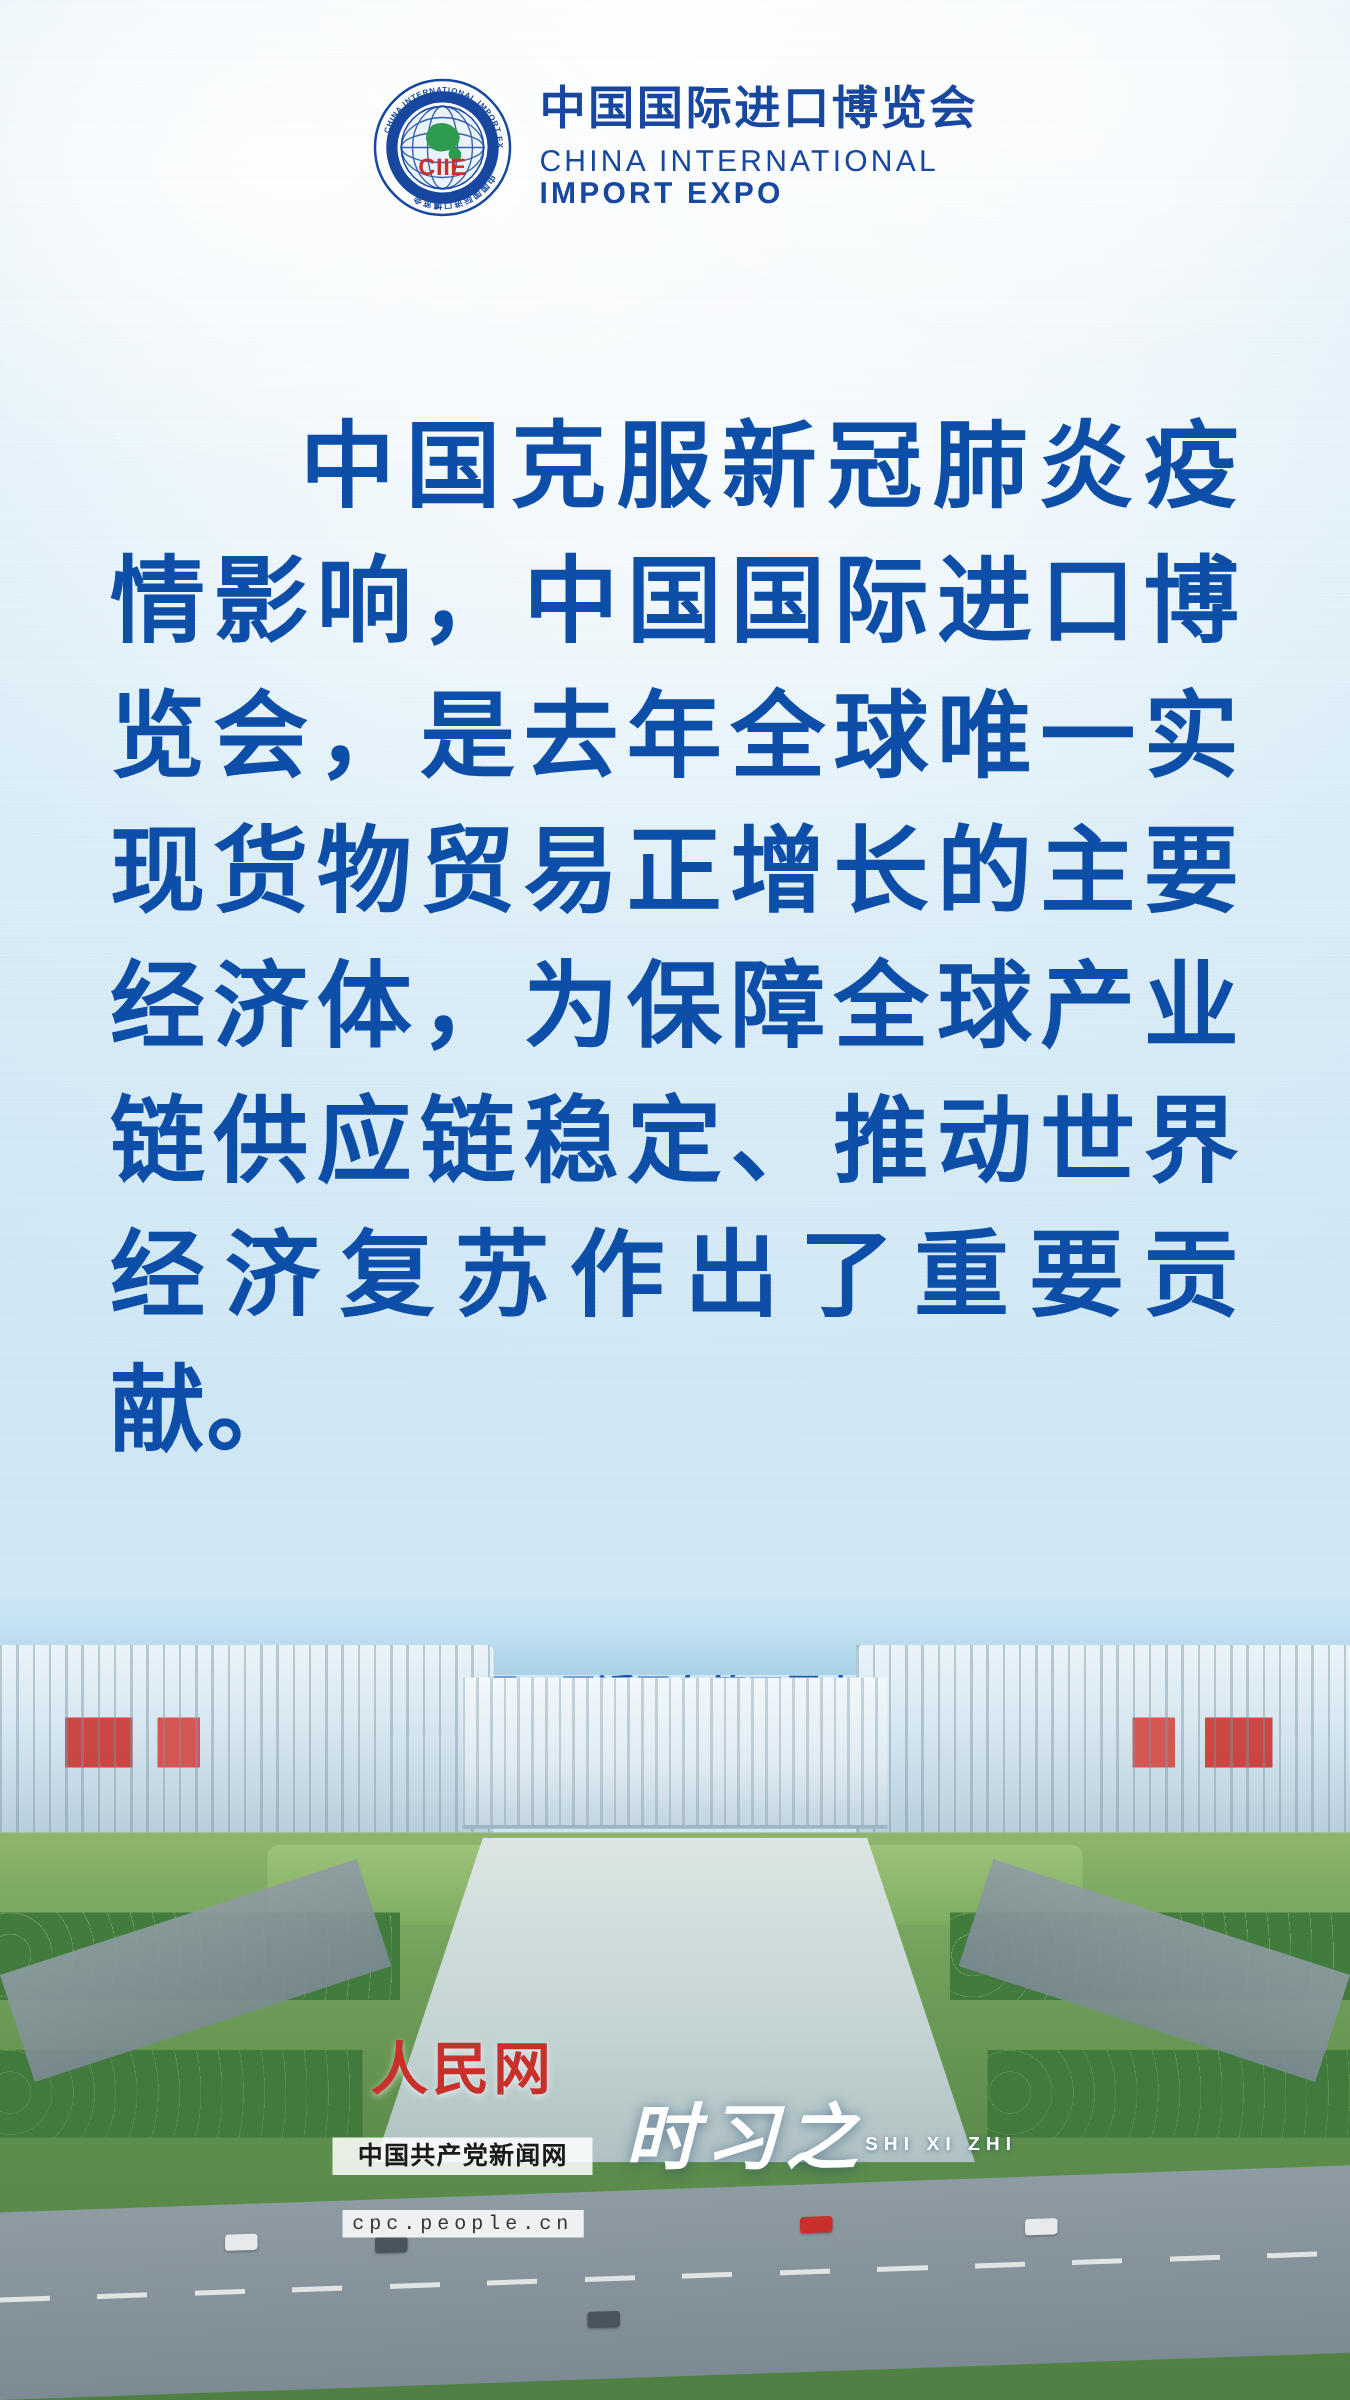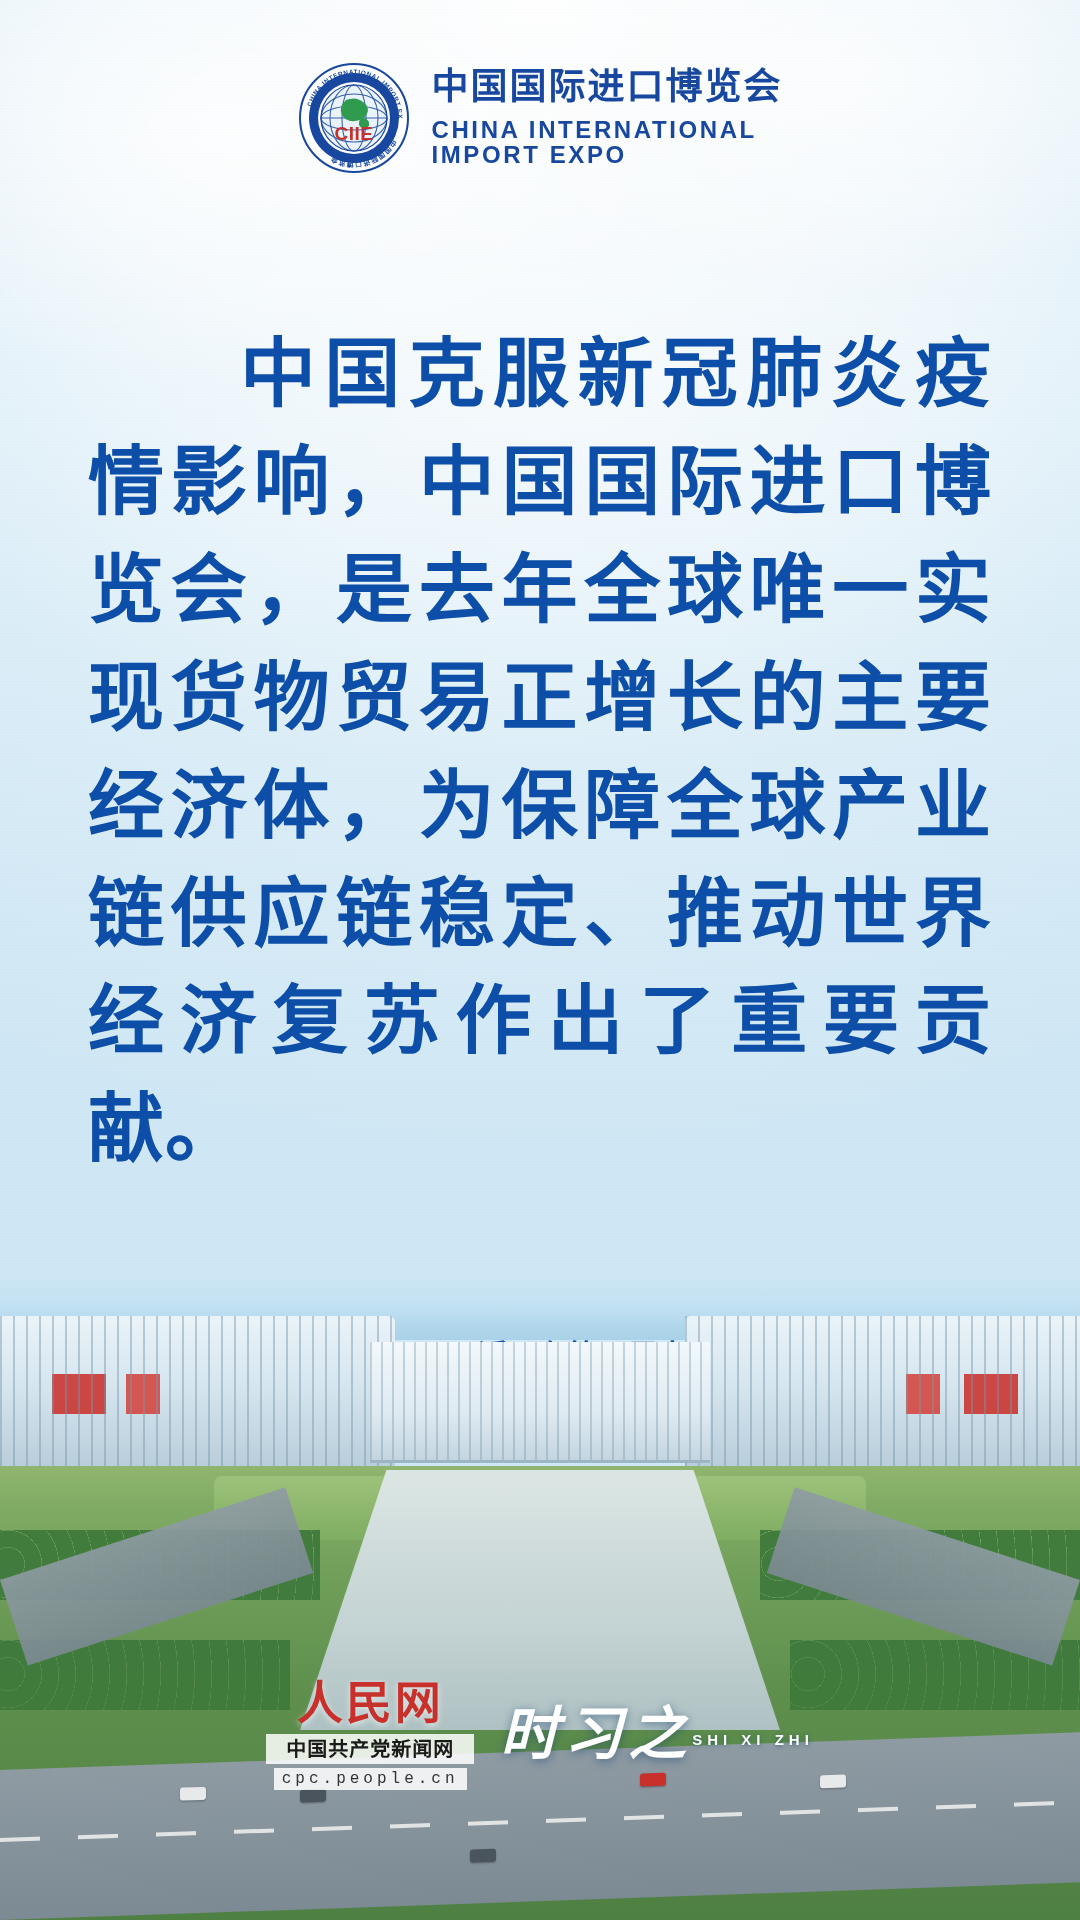--- a/index.html
+++ b/index.html
@@ -65,21 +65,21 @@
   }
   .logo-cn {
     font-size: 37px;
     font-weight: bold;
     color: #17479e;
     letter-spacing: 2px;
   }
   .logo-en1 {
     margin-top: 10px;
     font-size: 24px;
-    font-weight: bold;
+    font-weight: normal;
     color: #17479e;
     letter-spacing: 2.6px;
   }
   .logo-en2 {
     margin-top: 0;
     font-size: 24px;
     font-weight: bold;
     color: #17479e;
     letter-spacing: 2.6px;
   }
@@ -282,20 +282,21 @@
     bottom: 130px;
     display: flex;
     justify-content: center;
     align-items: center;
     gap: 26px;
   }
   .pd-logo {
     display: flex;
     flex-direction: column;
     align-items: center;
+    gap: 24px;
   }
   .pd-logo-main {
     font-size: 46px;
     font-weight: bold;
     color: #c8312b;
     letter-spacing: 3px;
     text-shadow: 0 2px 6px rgba(255,255,255,0.65);
     line-height: 1;
   }
   .pd-logo-sub {

